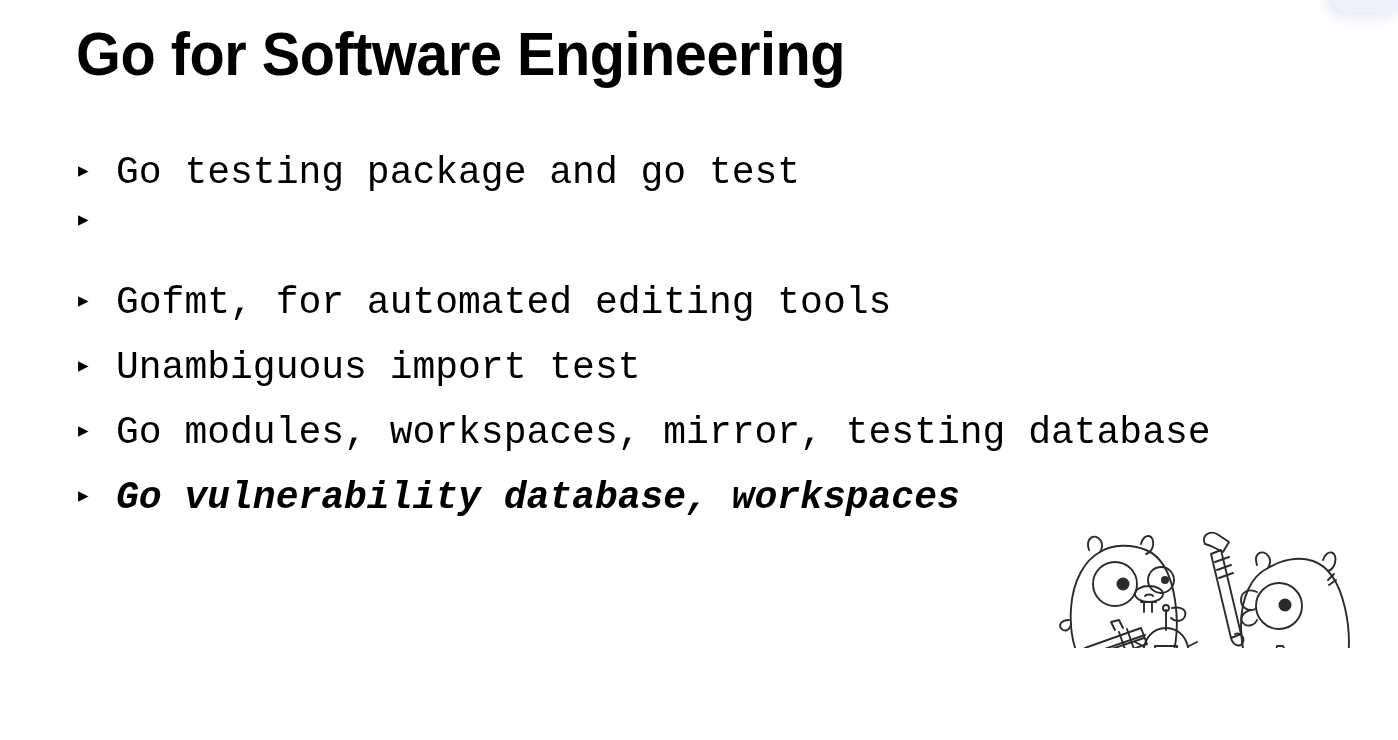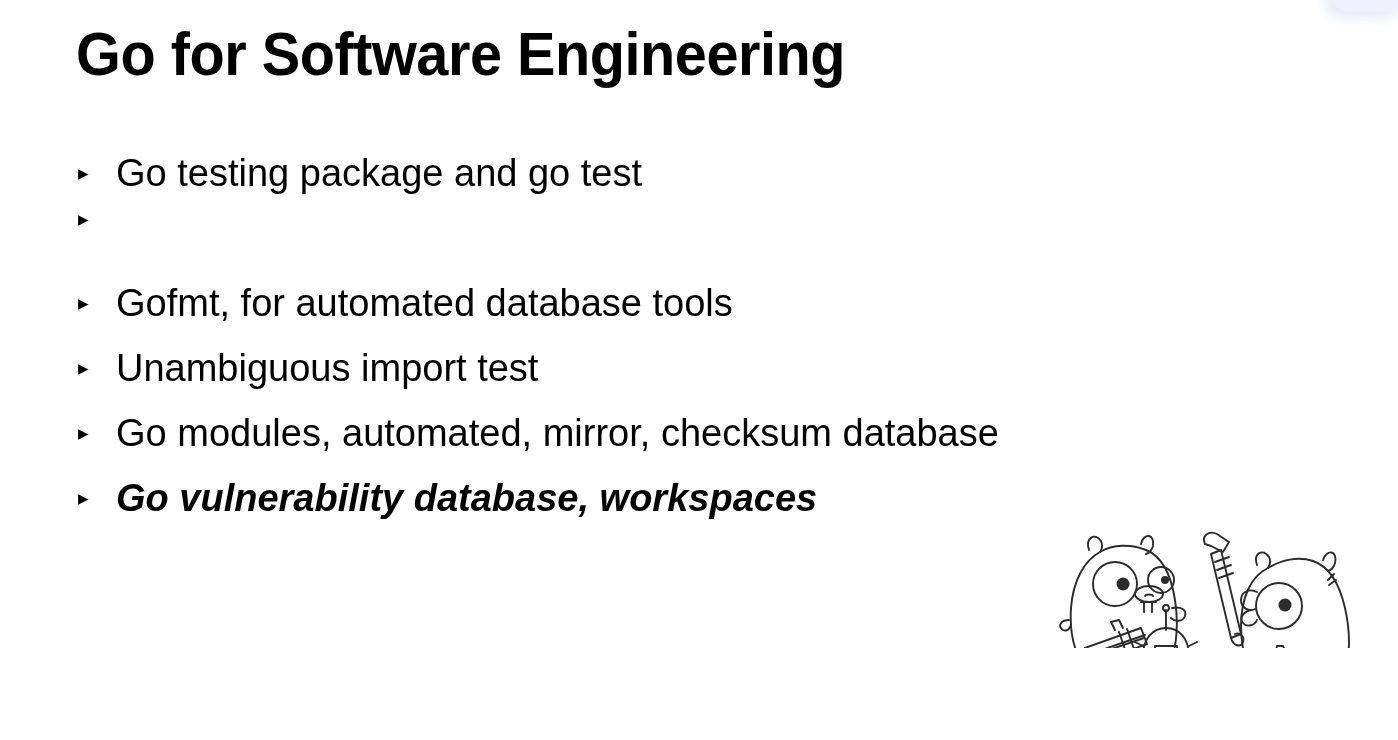--- a/index.html
+++ b/index.html
@@ -67,21 +67,21 @@
     flex: 0 0 auto;
     width: 38px;
     font-size: 21px;
     line-height: 1;
     color: #000000;
     position: relative;
     top: -6px;
   }
   .bullet-text {
     flex: 0 1 auto;
-    font-family: Liberation Sans, sans-serif;
+    font-family: Liberation Mono, monospace;
     font-size: 38px;
     line-height: 46px;
     color: #000000;
     white-space: nowrap;
   }
   .bullet-item.emphasis .bullet-text {
     font-weight: bold;
     font-style: italic;
   }
 
@@ -113,31 +113,31 @@
       <span class="bullet-marker">▸</span>
       <span class="bullet-text">Go testing package and go test</span>
     </li>
 
     <li class="bullet-item">
       <span class="bullet-marker">▸</span>
     </li>
 
     <li class="bullet-item">
       <span class="bullet-marker">▸</span>
-      <span class="bullet-text">Gofmt, for automated database tools</span>
+      <span class="bullet-text">Gofmt, for automated editing tools</span>
     </li>
 
     <li class="bullet-item">
       <span class="bullet-marker">▸</span>
       <span class="bullet-text">Unambiguous import test</span>
     </li>
 
     <li class="bullet-item">
       <span class="bullet-marker">▸</span>
-      <span class="bullet-text">Go modules, automated, mirror, checksum database</span>
+      <span class="bullet-text">Go modules, workspaces, mirror, testing database</span>
     </li>
 
     <li class="bullet-item emphasis">
       <span class="bullet-marker">▸</span>
       <span class="bullet-text">Go vulnerability database, workspaces</span>
     </li>
 
   </ul>
 
   <div id="gophers">

